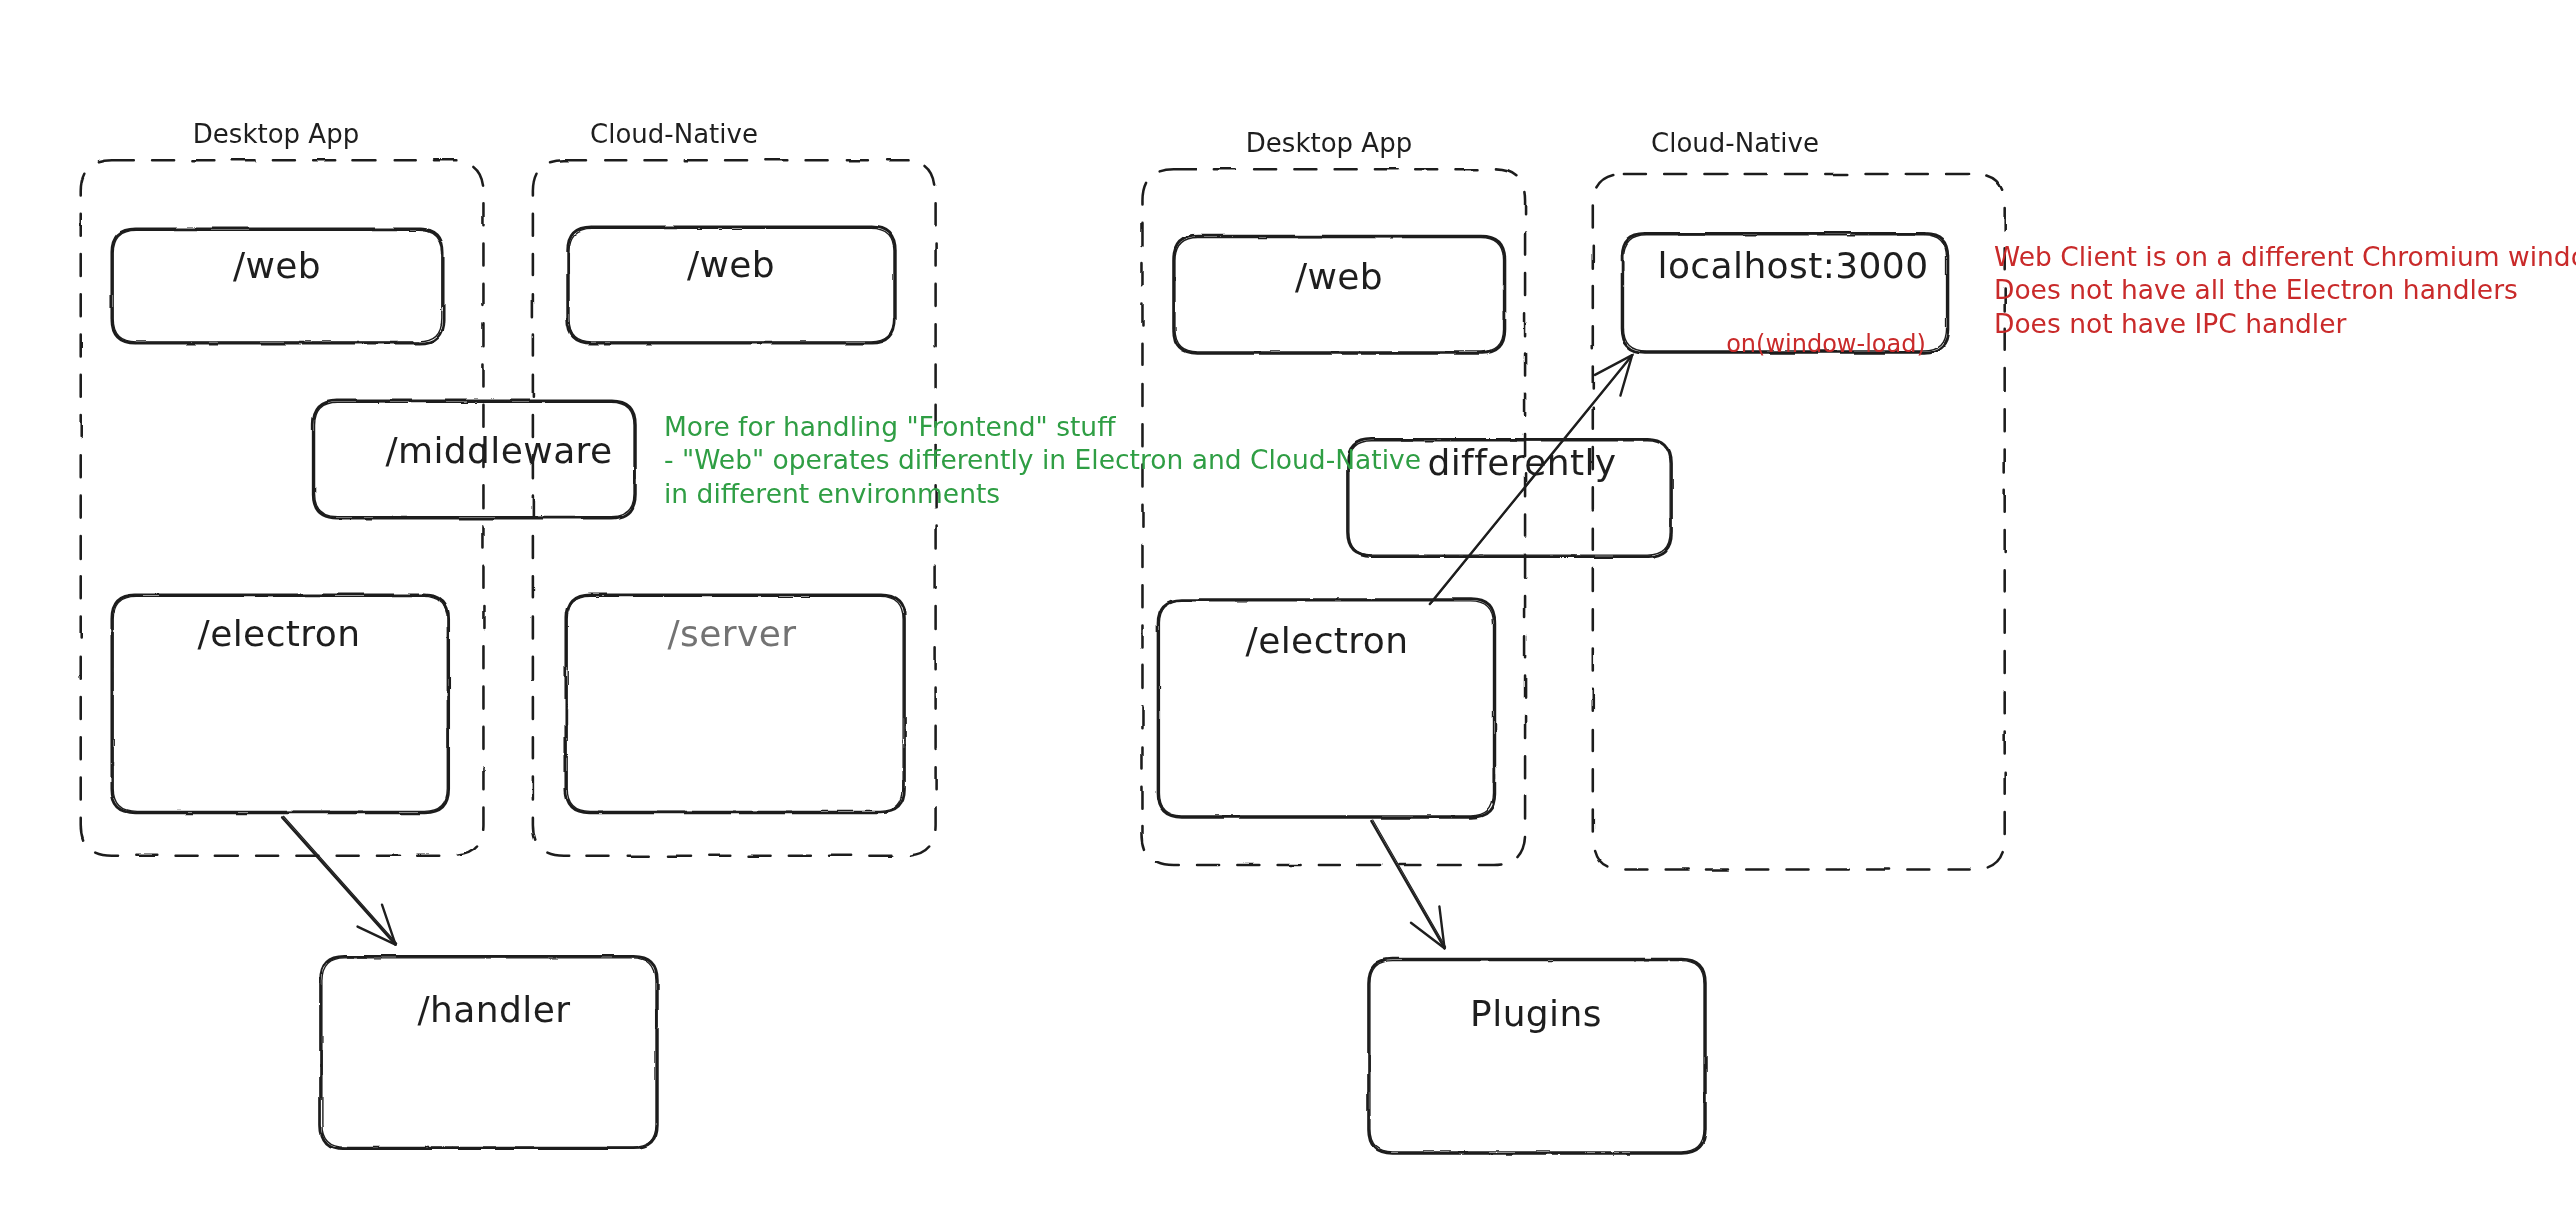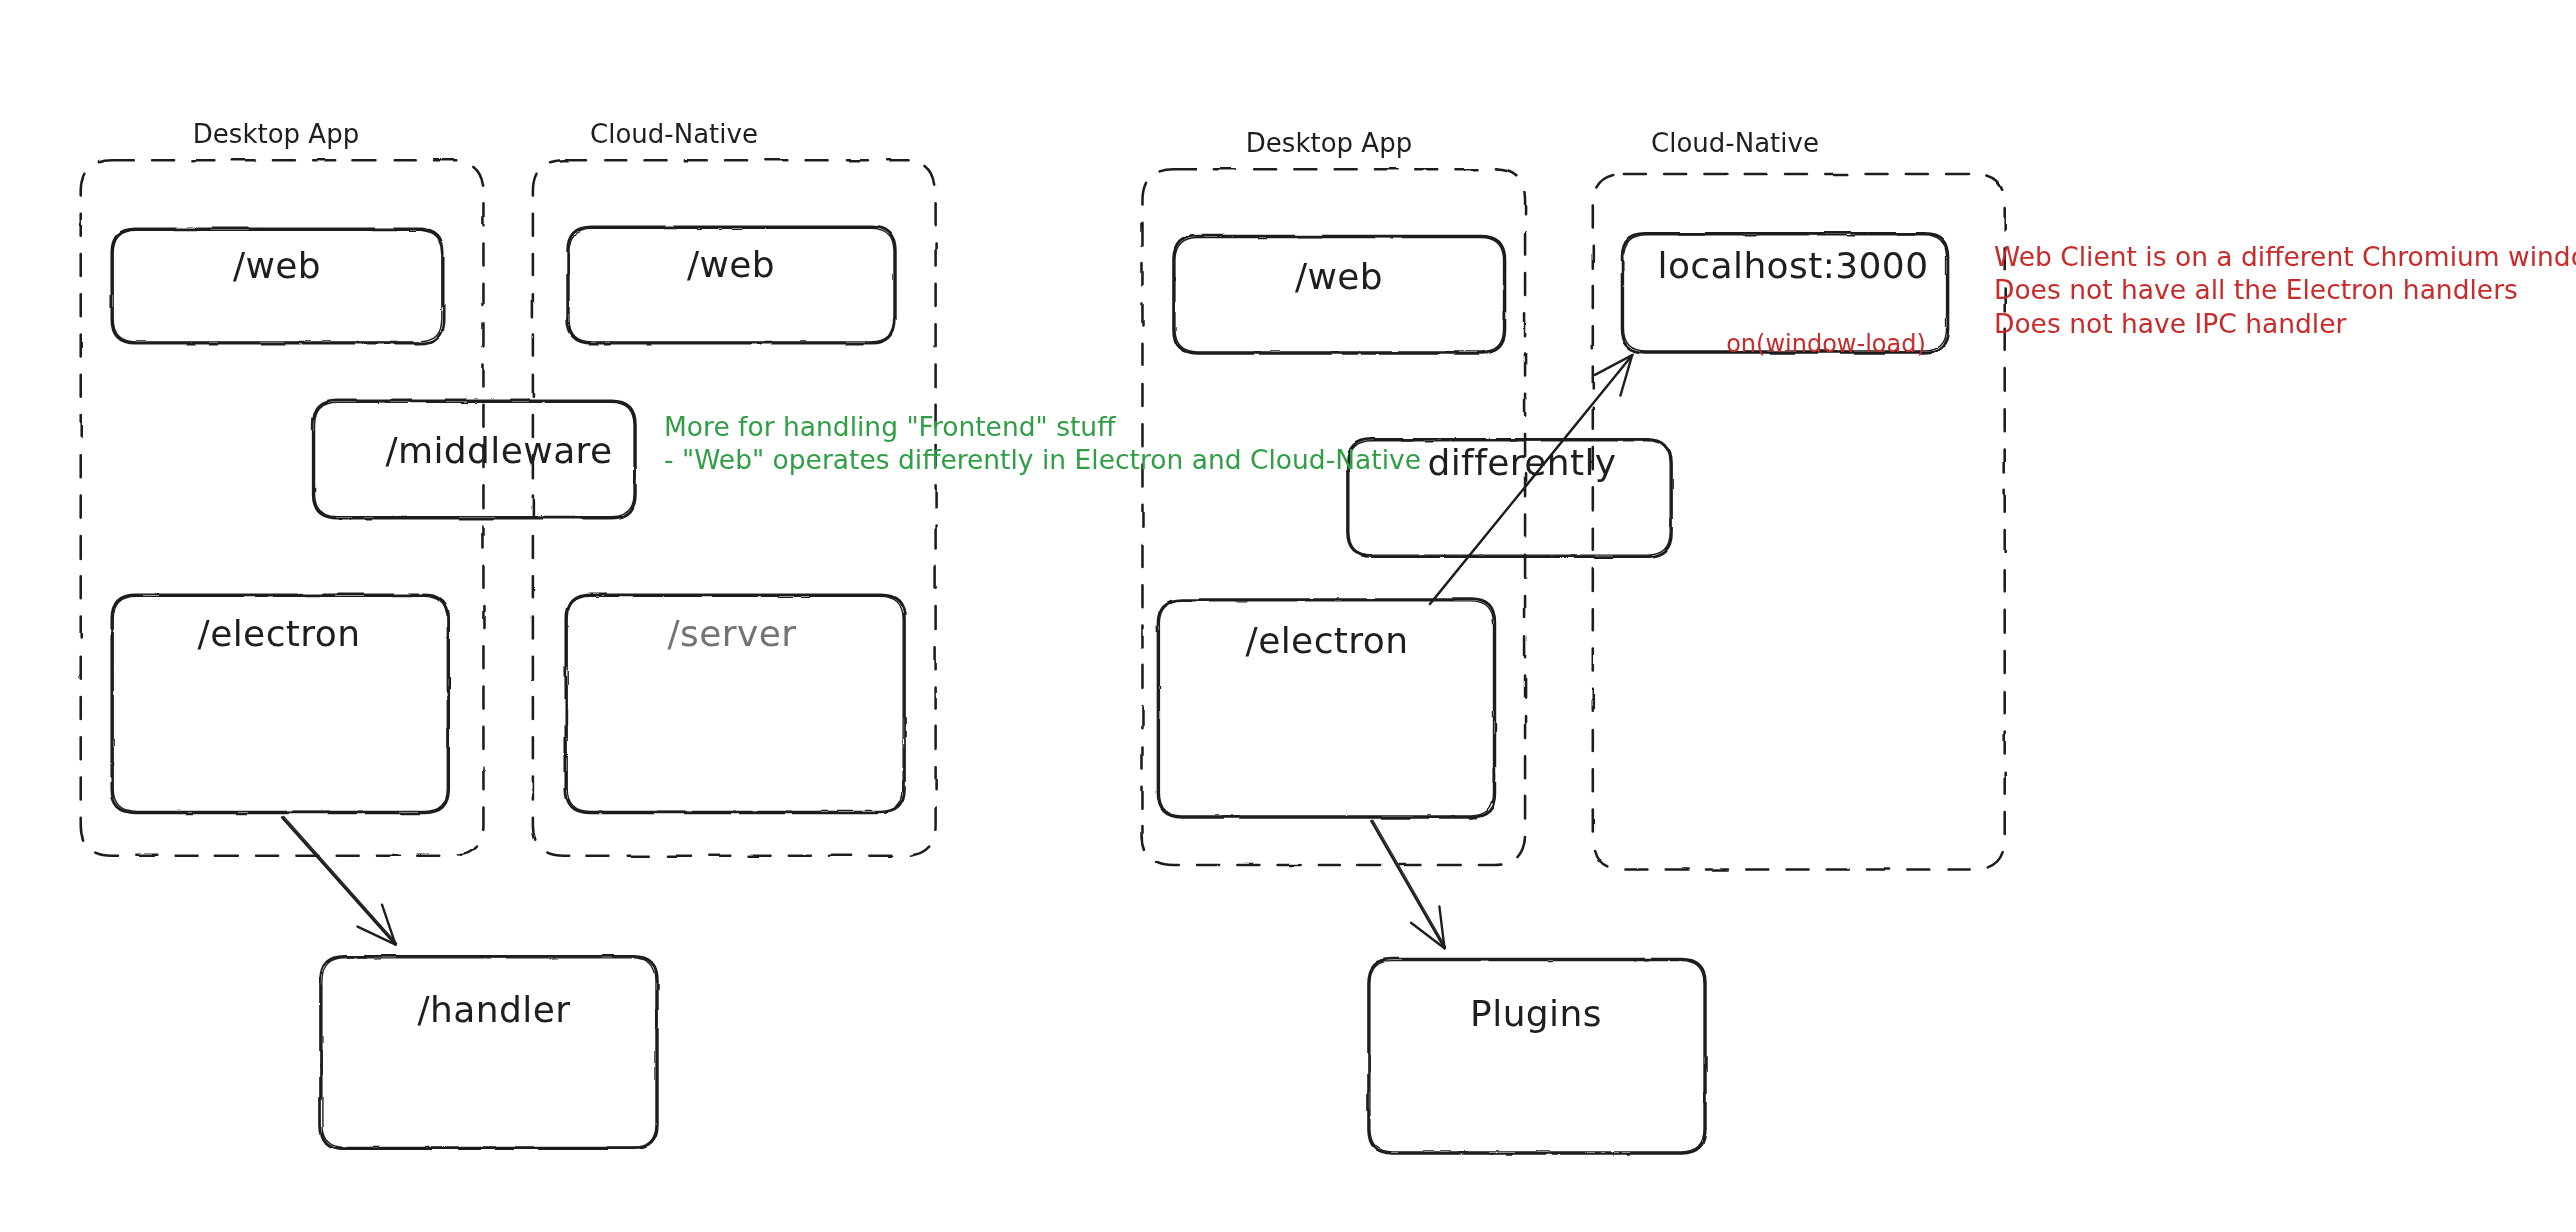--- a/index.html
+++ b/index.html
@@ -199,16 +199,16 @@
     <div class="node-label" style="left: 732px; top: 613px;;color:#737373">/server</div>
     <div class="node-label" style="left: 494px; top: 989px;">/handler</div>
     <div class="group-label" style="left: 1329px; top: 128px;">Desktop App</div>
     <div class="group-label" style="left: 1735px; top: 128px;">Cloud-Native</div>
     <div class="node-label" style="left: 1339px; top: 256px;">/web</div>
     <div class="node-label" style="left: 1785px; top: 245px; margin-left: 8px;">localhost:3000</div>
     <div class="sub-red" style="left: 1826px; top: 299px; margin-top: 31px;">on(window-load)</div>
     <div class="node-label" style="left: 1522px; top: 442px;">differently</div>
     <div class="node-label" style="left: 1327px; top: 620px;">/electron</div>
     <div class="node-label" style="left: 1536px; top: 993px;">Plugins</div>
-    <div class="note green" style="left: 664px; top: 410px;"><div>More for handling "Frontend" stuff</div><div>- "Web" operates differently in Electron and Cloud-Native</div></div>
+    <div class="note green" style="left: 664px; top: 410px;"><div>More for handling "Frontend" stuff</div><div>- "Web" operates differently in Electron and Cloud-Native</div><div>in different environments</div></div>
     <div class="note red" style="left: 1994px; top: 240px;"><div>Web Client is on a different Chromium window</div><div>Does not have all the Electron handlers</div><div>Does not have IPC handler</div></div>
   </div>
 
 
 </body></html>

